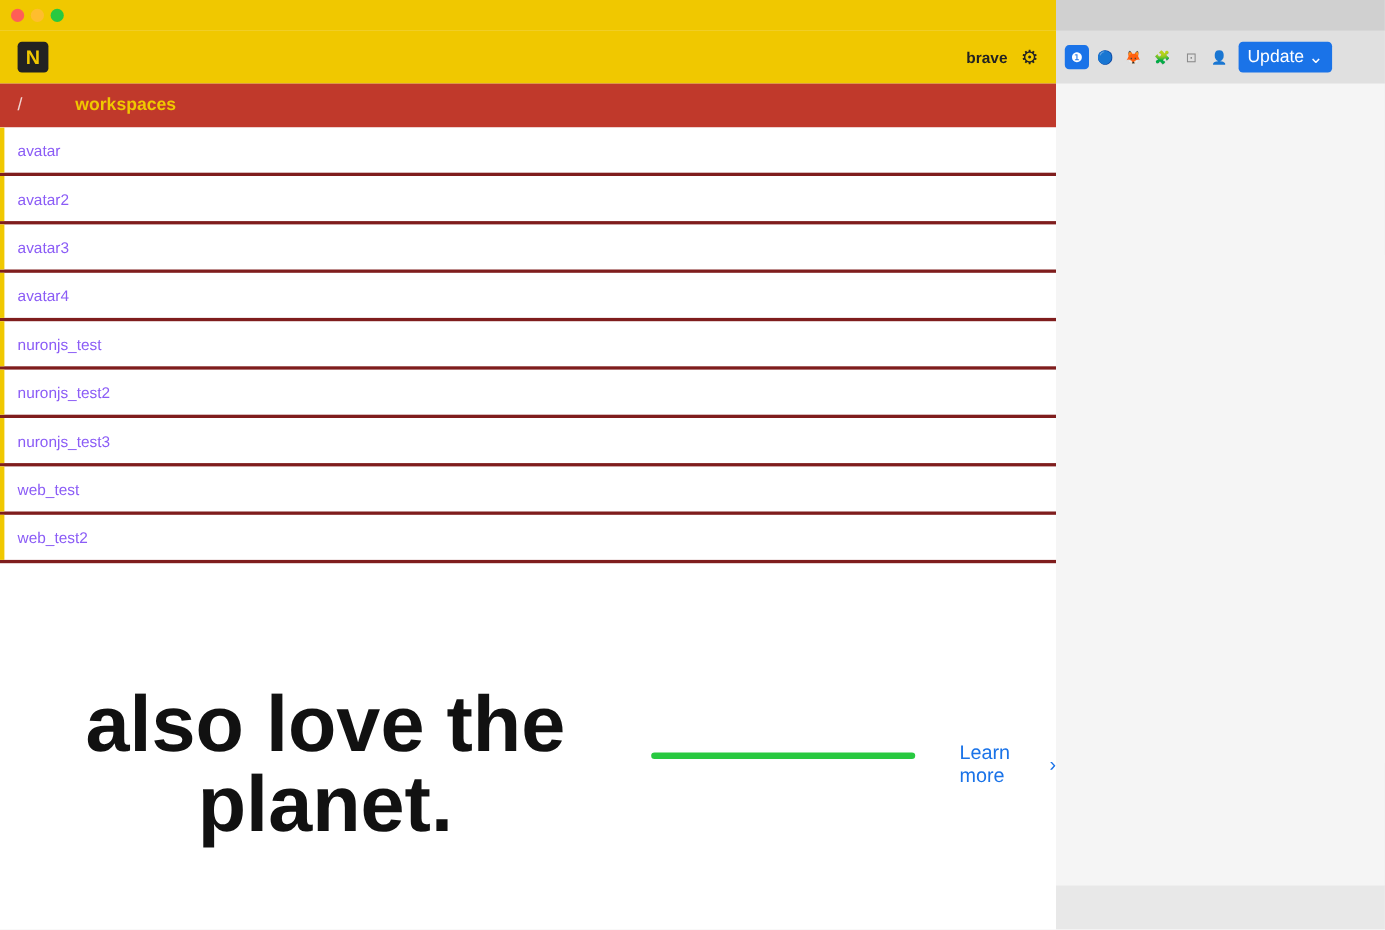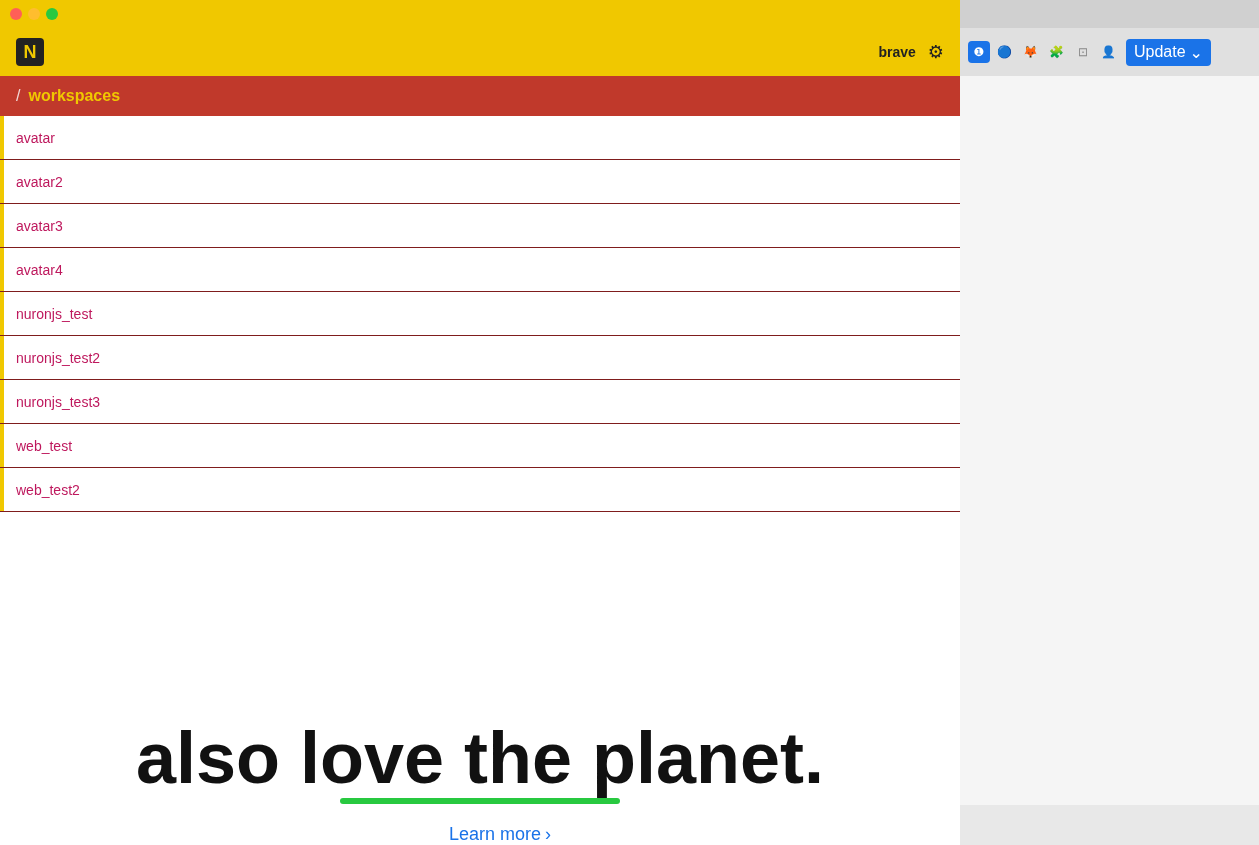--- a/index.html
+++ b/index.html
@@ -80,29 +80,30 @@
     }
     .breadcrumb-slash {
       color: #fff;
       font-size: 16px;
       opacity: 0.8;
     }
     .breadcrumb-workspaces {
       color: #f0c800;
       font-size: 16px;
       font-weight: 600;
+      margin-left: 40px;
     }
     .workspace-item {
       height: 44px;
       display: flex;
       align-items: center;
       padding: 0 16px;
-      border-bottom: 1px solid #7f1d1d;
+      border-bottom: 3px solid #7f1d1d;
       font-size: 14px;
-      color: #be185d;
+      color: #8b5cf6;
       cursor: pointer;
       position: relative;
       text-align: right;
     }
     .workspace-item::before {
       content: '';
       position: absolute;
       left: 0;
       top: 0;
       bottom: 0;
@@ -205,23 +206,24 @@
       background: #fff;
       overflow: hidden;
     }
     .hero-text-area {
       position: absolute;
       bottom: 0;
       left: 0;
       right: 0;
       height: 260px;
       display: flex;
-      flex-direction: column;
+      flex-direction: row;
       align-items: center;
       justify-content: flex-end;
+      padding-bottom: 40px;
     }
     .hero-big-text {
       font-size: 72px;
       font-weight: 900;
       color: #111;
       line-height: 1;
       text-align: center;
     }
     .hero-underline {
       width: 280px;

